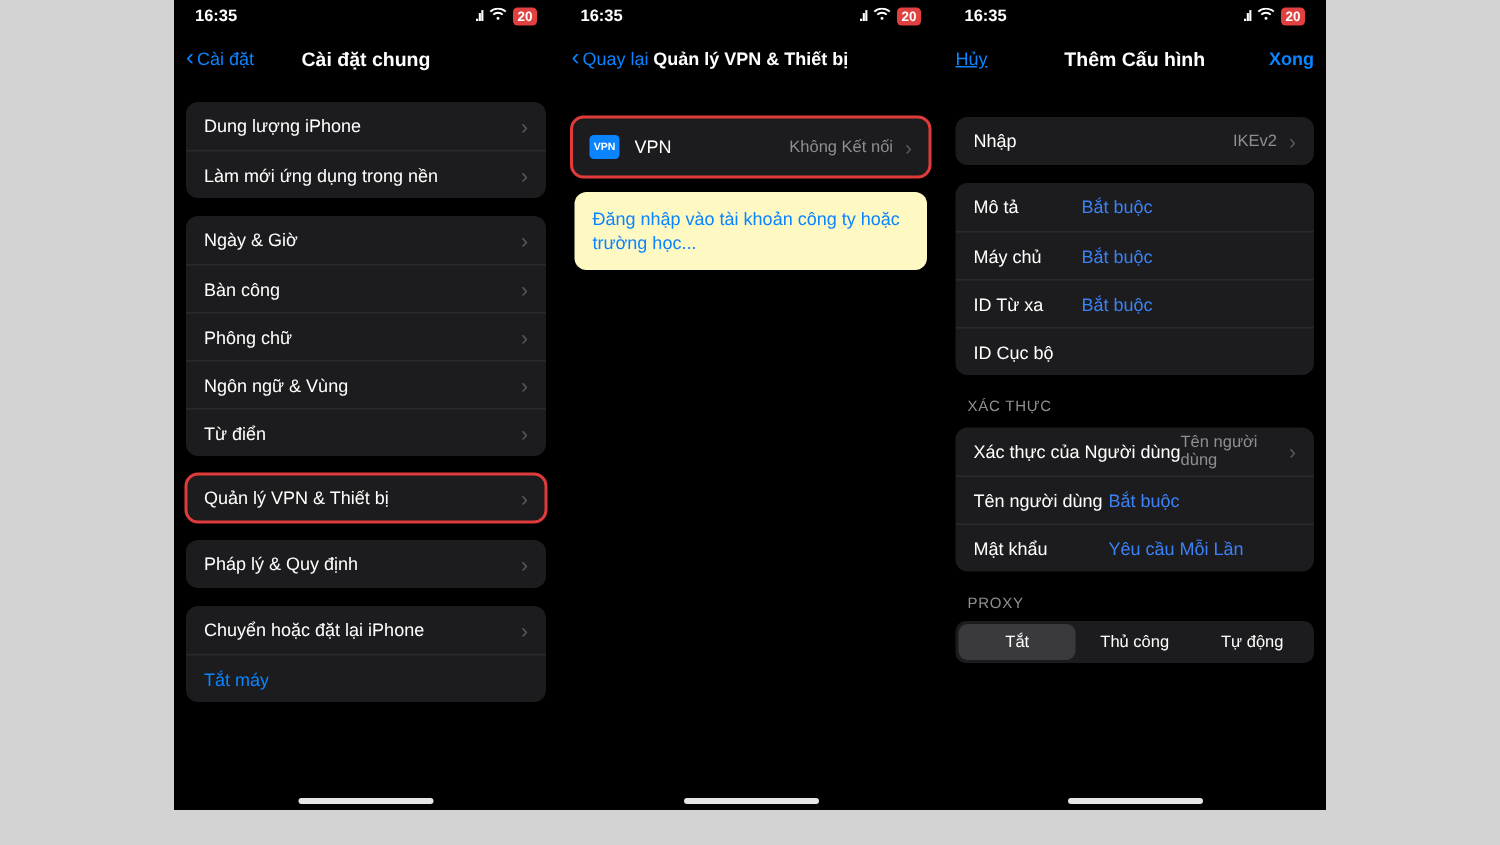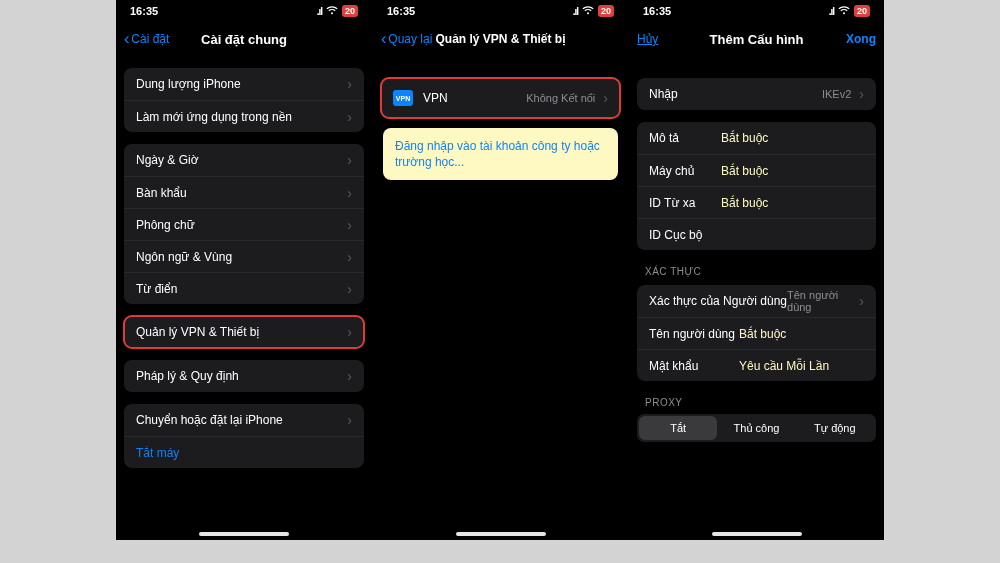--- a/index.html
+++ b/index.html
@@ -21,21 +21,21 @@
   .nav-right { margin-left:auto; color:#0a84ff; font-size:12px; font-weight:600; cursor:pointer; }
   .nav-left-btn { color:#0a84ff; font-size:12px; cursor:pointer;text-decoration:underline; }
 
   .group { margin:12px 8px 0 8px; background:#1c1c1e; border-radius:8px; overflow:hidden; }
   .group.tight { margin-top:8px; }
   .row { display:flex; align-items:center; height:32px; padding:0 12px; border-top:1px solid #2a2a2c; position:relative; cursor:pointer; }
   .group .row:first-child { border-top:none; }
   .row .label { flex:0 0 auto; color:#fff; white-space:nowrap; overflow:hidden; text-overflow:ellipsis; }
   .row .value { margin-left:auto; color:#8e8e93; font-size:11px; padding-right:8px; }
   .row .chev-r { color:#5a5a5e; font-size:14px; line-height:1; }
-  .row .placeholder { color:#fef9c3; }
+  .row .placeholder { color:#3b82f6; }
   .row-input { cursor:text; }
 
   .link-row { color:#0a84ff;text-align:center; }
   .link-block { margin:10px 10px 0 10px; background:#fef9c3; border-radius:8px; padding:10px 12px; color:#0a84ff; font-size:12px; line-height:1.35; cursor:pointer; }
 
   .highlight { outline:2px solid #e03b3b; outline-offset:-1px; border-radius:8px; }
 
   .section-header { color:#8e8e93; font-size:10px; letter-spacing:.5px; text-transform:uppercase; margin:16px 16px 4px 16px; }
 
   .vpn-icon { width:20px; height:16px; background:#0a84ff; border-radius:3px; margin-right:10px; display:flex; align-items:center; justify-content:center; font-size:7px; font-weight:700; color:#fff; }
@@ -84,21 +84,21 @@
           <span class="chev-r" style="margin-left:auto">›</span>
         </div>
       </div>
 
       <div class="group">
         <div class="row">
           <span class="label">Ngày &amp; Giờ</span>
           <span class="chev-r" style="margin-left:auto">›</span>
         </div>
         <div class="row">
-          <span class="label">Bàn khẩu</span>
+          <span class="label">Bàn công</span>
           <span class="chev-r" style="margin-left:auto">›</span>
         </div>
         <div class="row">
           <span class="label">Phông chữ</span>
           <span class="chev-r" style="margin-left:auto">›</span>
         </div>
         <div class="row">
           <span class="label">Ngôn ngữ &amp; Vùng</span>
           <span class="chev-r" style="margin-left:auto">›</span>
         </div>

